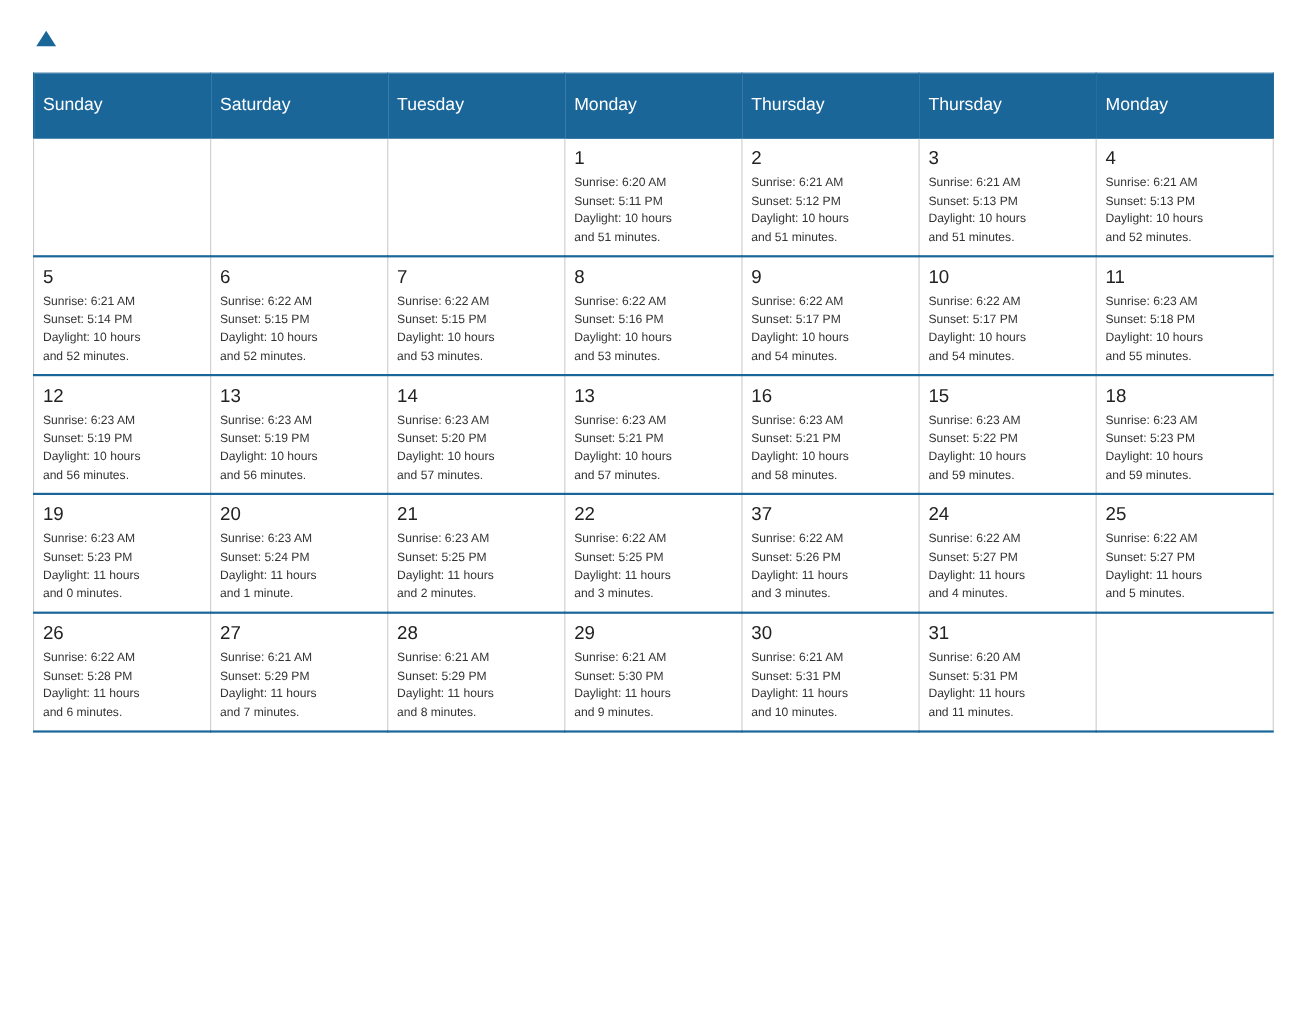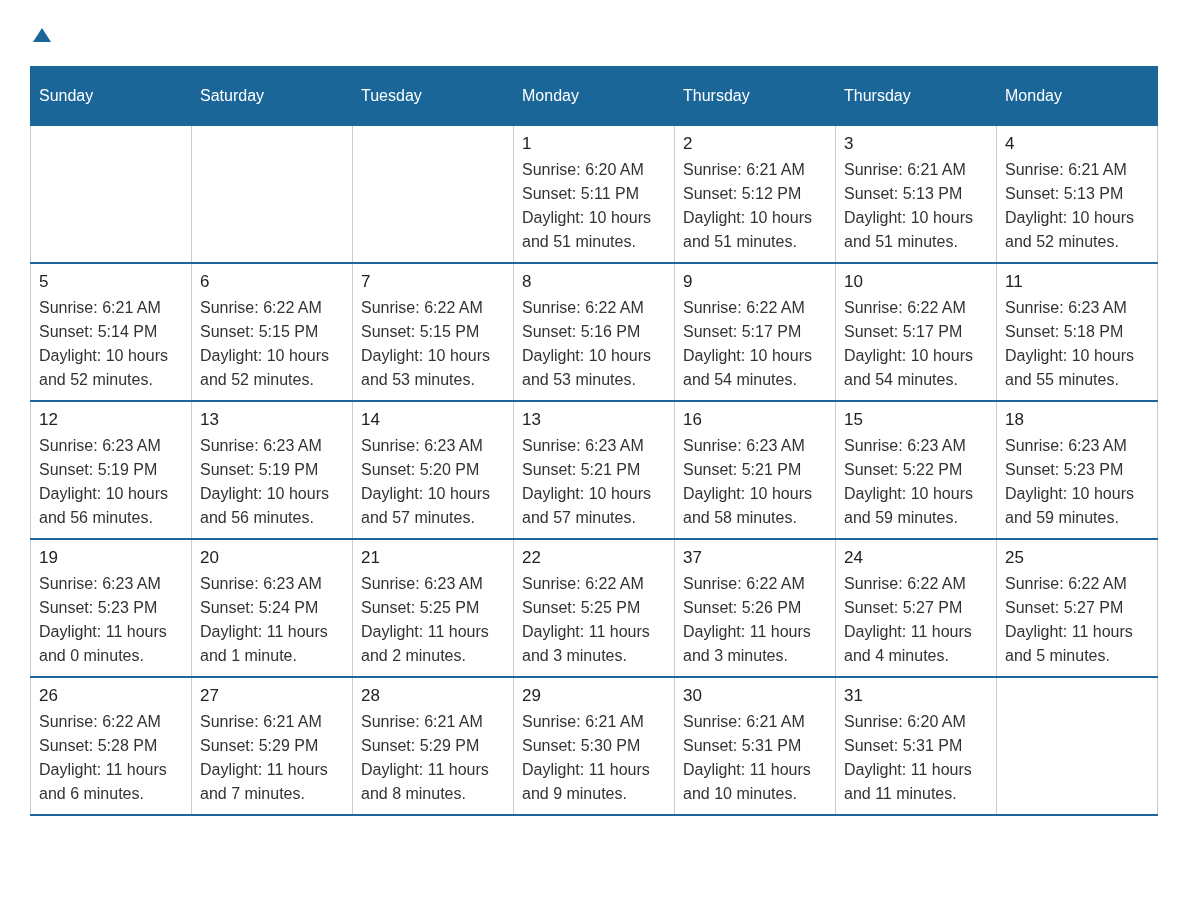--- a/index.html
+++ b/index.html
@@ -60,21 +60,21 @@
       min-height: 100px;
     }
     .day-number {
       font-size: 17px;
       color: #222;
       font-weight: normal;
       display: block;
       margin-bottom: 4px;
     }
     .day-info {
-      font-size: 16px;
+      font-size: 11px;
       color: #333;
       line-height: 1.5;
     }
     .calendar tbody tr {
       border-bottom: 2px solid #1a6699;
     }
     .empty-cell {
       background: #fff;
     }
     .logo-row {

